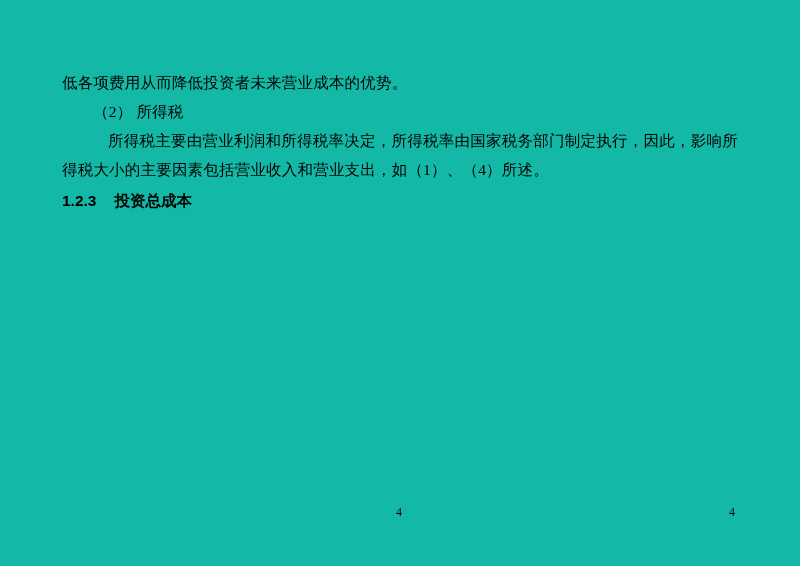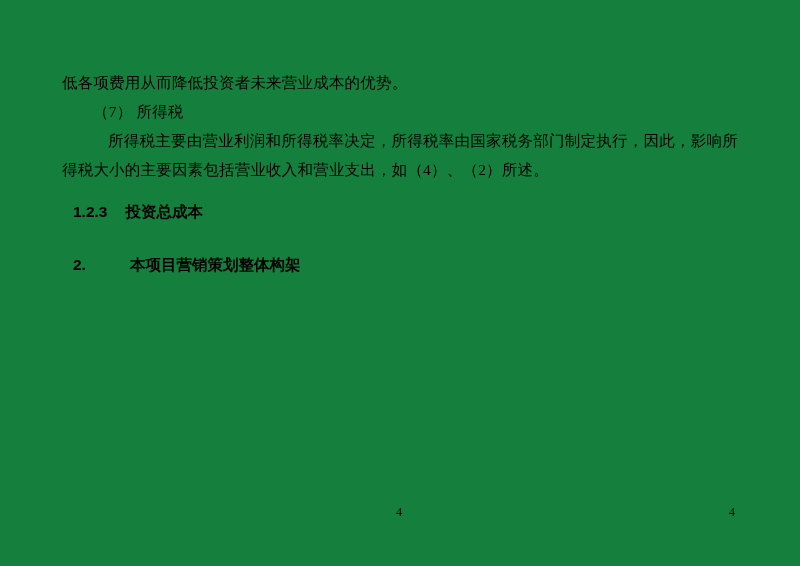--- a/index.html
+++ b/index.html
@@ -11,21 +11,21 @@
     height: 566px;
     background: #ffffff;
     font-family: "Liberation Serif", "DejaVu Serif", serif;
     color: #000000;
     overflow: hidden;
   }
   .page {
     position: relative;
     width: 800px;
     height: 566px;
-    background: #15803d;
+    background: #14b8a6;
     box-sizing: border-box;
   }
   .content {
     position: absolute;
     left: 62px;
     top: 68px;
     width: 676px;
   }
   .para {
     font-size: 15.5px;
@@ -38,21 +38,21 @@
   .indent-1 {
     text-indent: 31px;
   }
   .indent-2 {
     text-indent: 46px;
   }
   .heading {
     font-size: 15.5px;
     line-height: 29px;
     font-weight: bold;
-    margin: 11px;
+    margin: 0;
     font-family: "Liberation Sans", "DejaVu Sans", sans-serif;
   }
   .heading .num {
     display: inline-block;
   }
   .heading .gap-small {
     display: inline-block;
     width: 18px;
   }
   .heading .gap-large {
@@ -79,36 +79,33 @@
 </style>
 </head>
 <body>
 
 <div class="page">
 
   <div class="content">
 
     <p class="para">低各项费用从而降低投资者未来营业成本的优势。</p>
 
-    <p class="para indent-1">（7） 所得税</p>
+    <p class="para indent-1">（2） 所得税</p>
 
-    <p class="para indent-2">所得税主要由营业利润和所得税率决定，所得税率由国家税务部门制定执行，因此，影响所得税大小的主要因素包括营业收入和营业支出，如（4）、（2）所述。</p>
+    <p class="para indent-2">所得税主要由营业利润和所得税率决定，所得税率由国家税务部门制定执行，因此，影响所得税大小的主要因素包括营业收入和营业支出，如（1）、（4）所述。</p>
 
     <div class="spacer-small"></div>
 
     <p class="heading">
       <span class="num">1.2.3</span><span class="gap-small"></span><span>投资总成本</span>
     </p>
 
 
     <div class="spacer-small"></div>
 
-    <p class="heading">
-      <span class="num">2.</span><span class="gap-large"></span><span>本项目营销策划整体构架</span>
-    </p>
 
 
   </div>
 
   <div class="footer-left">4</div>
   <div class="footer-right">4</div>
 
 </div>
 
 </body></html>

